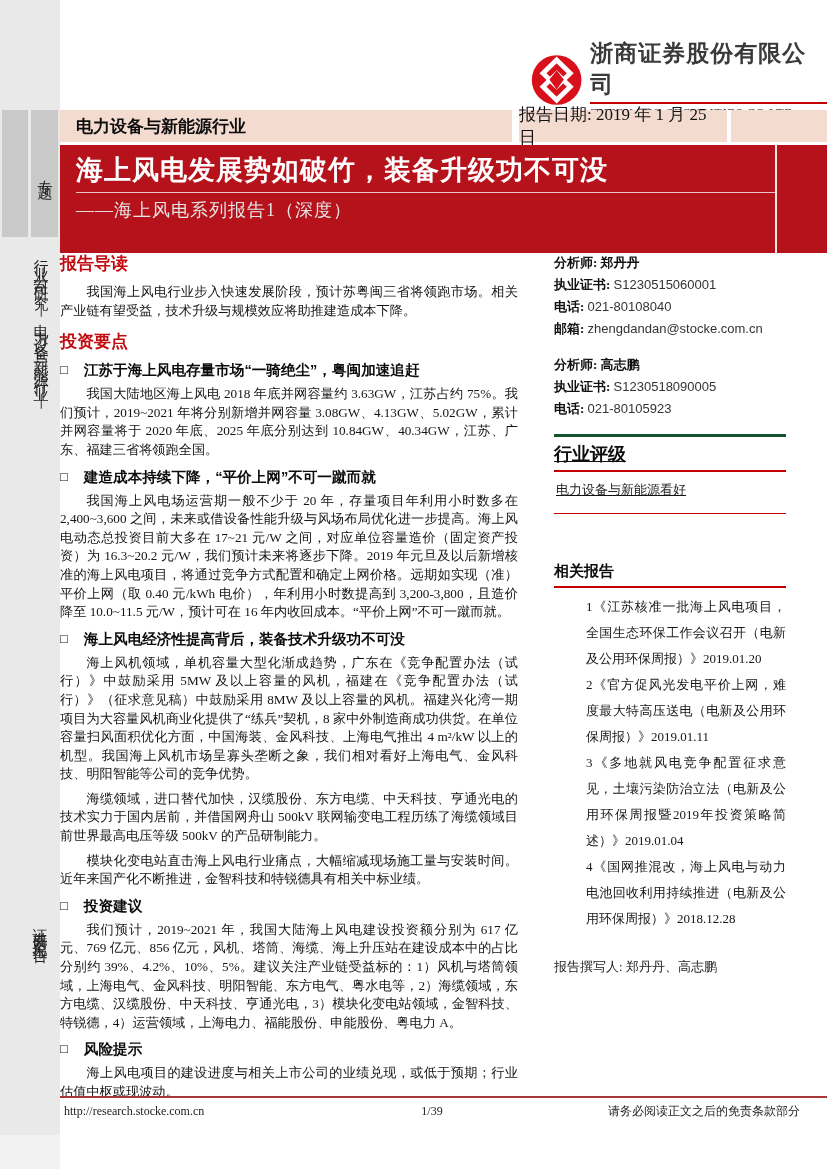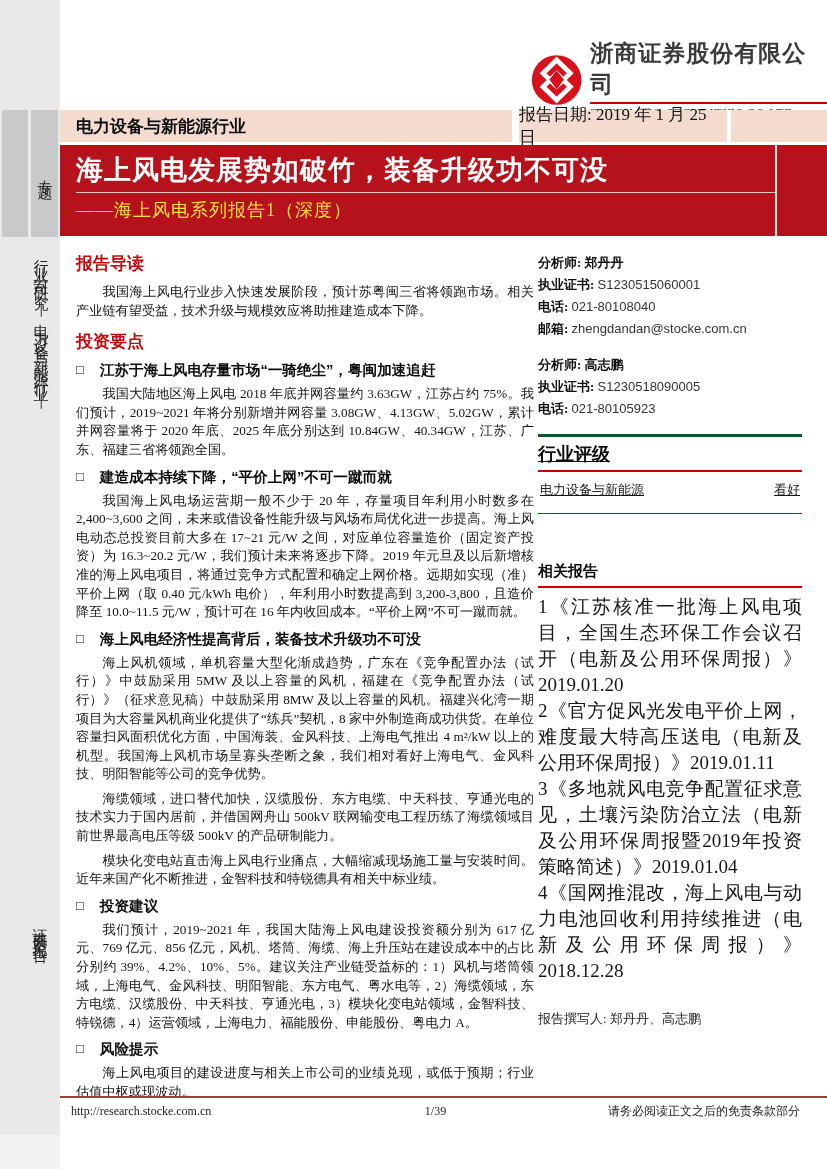--- a/index.html
+++ b/index.html
@@ -28,62 +28,62 @@
   
   .industry-row { position:absolute; left:60px; top:110px; width:767px; height:32px; display:flex; }
   .industry-bar { width:452px; background:#f4dbd0; display:flex; align-items:center; padding-left:16px;
                   font-family:"Liberation Sans", sans-serif; font-weight:700; font-size:17px; color:#0d0d0d; }
   .bar-gap1 { width:7px; background:#ffffff; }
   .date-bar { width:208px; background:#f4dbd0; display:flex; align-items:center; justify-content:center;
               font-size:17px; color:#111; }
   .bar-gap2 { width:4px; background:#ffffff; }
   .date-cap { flex:1; background:#f4dbd0; }
   
-  .banner { position:absolute; left:60px; top:145px; width:767px; height:91px; background:#b5121b; display:flex; }
+  .banner { position:absolute; left:60px; top:145px; width:767px; height:108px; background:#b5121b; display:flex; }
   .banner-main { width:715px; padding:7px 0 0 16px; }
   .banner-divider { width:2px; background:#f6e8e4; }
   .banner-right { flex:1; background:#b5121b; }
   .banner-title { font-family:"Liberation Sans", sans-serif; font-weight:700; font-size:27px;
                   color:#ffffff; letter-spacing:1px; line-height:36px; }
   .banner-line { height:1px; background:rgba(255,255,255,0.75); margin:4px 0 5px 0; }
-  .banner-subtitle { font-size:18px; color:#fde047; letter-spacing:1px; }
-  
-  .content { position:absolute; left:76px; top:252px; width:726px; display:flex; }
+  .banner-subtitle { font-size:18px; color:#e5e5e5; letter-spacing:1px; }
+  
+  .content { position:absolute; left:60px; top:252px; width:726px; display:flex; gap:32px; }
   .main-col { width:462px; }
   .aside-col { flex:1; }
   .red-heading { font-family:"Liberation Sans", sans-serif; font-weight:700; font-size:17px;
                  color:#c10b10; margin:0 0 8px 0; }
   .body-para { font-size:13.2px; line-height:18.6px; text-align:justify; text-indent:2em;
                margin:0 4px 6px 0; color:#141414; }
   .points-heading { margin-top:10px; }
   .bullet-title-row { display:flex; align-items:baseline; gap:16px; margin:8px 0 5px 0;
                       font-family:"Liberation Sans", sans-serif; font-weight:700; font-size:14.6px; color:#0c0c0c; }
   .bullet-square { font-size:13px; font-weight:400; position:relative; top:-1px; }
   
   .analyst { margin-bottom:14px; }
   .analyst p { font-size:13px; line-height:22px; }
   .a-label { font-weight:700; color:#111; }
   .a-value { font-family:"Liberation Sans", sans-serif; color:#333; }
   .a-name { font-weight:700; }
   .rating-sec { margin-top:11px; border-top:3px solid #14532d;text-decoration:underline; }
   .rating-heading { font-family:"Liberation Sans", sans-serif; font-weight:700; font-size:18px;
                     color:#0d0d0d; padding:5px 0 4px 0; border-bottom:2px solid #c40000; }
-  .rating-row { display:flex; justify-content:space-between; padding:9px 2px 14px 2px;
+  .rating-row { display:flex; justify-content:flex-start; padding:9px 2px 14px 2px;
                 font-size:13px; color:#222; border-bottom:1.5px solid #c40000; }
   .related-sec { margin-top:48px; }
   .related-heading { font-family:"Liberation Sans", sans-serif; font-weight:700; font-size:15px;
                      color:#0d0d0d; padding-bottom:5px; border-bottom:2px solid #c40000; }
   .related-list { margin-top:6px; }
-  .related-item { font-size:19px; line-height:26px; text-align:justify; color:#161616; }
+  .related-item { font-size:13px; line-height:26px; text-align:justify; color:#161616;margin-left:32px; }
   .writer-row { margin-top:26px; font-size:13px; color:#222; }
   
   .footer-line { position:absolute; left:60px; top:1096px; width:767px; height:2px; background:#a83838; }
   .footer-row { position:absolute; left:60px; top:1103px; width:740px; display:flex; align-items:center;
                 font-size:12px; color:#222; }
-  .footer-url { flex:1; padding-left:11px; }
+  .footer-url { flex:1; padding-left:4px; }
   .footer-page { width:60px; text-align:center; }
   .footer-disclaimer { flex:1; text-align:right; }
 </style>
 </head>
 <body>
 
 <div class="page">
 
   <div class="left-rail"></div>
   <div class="left-rail-bottom"></div>

